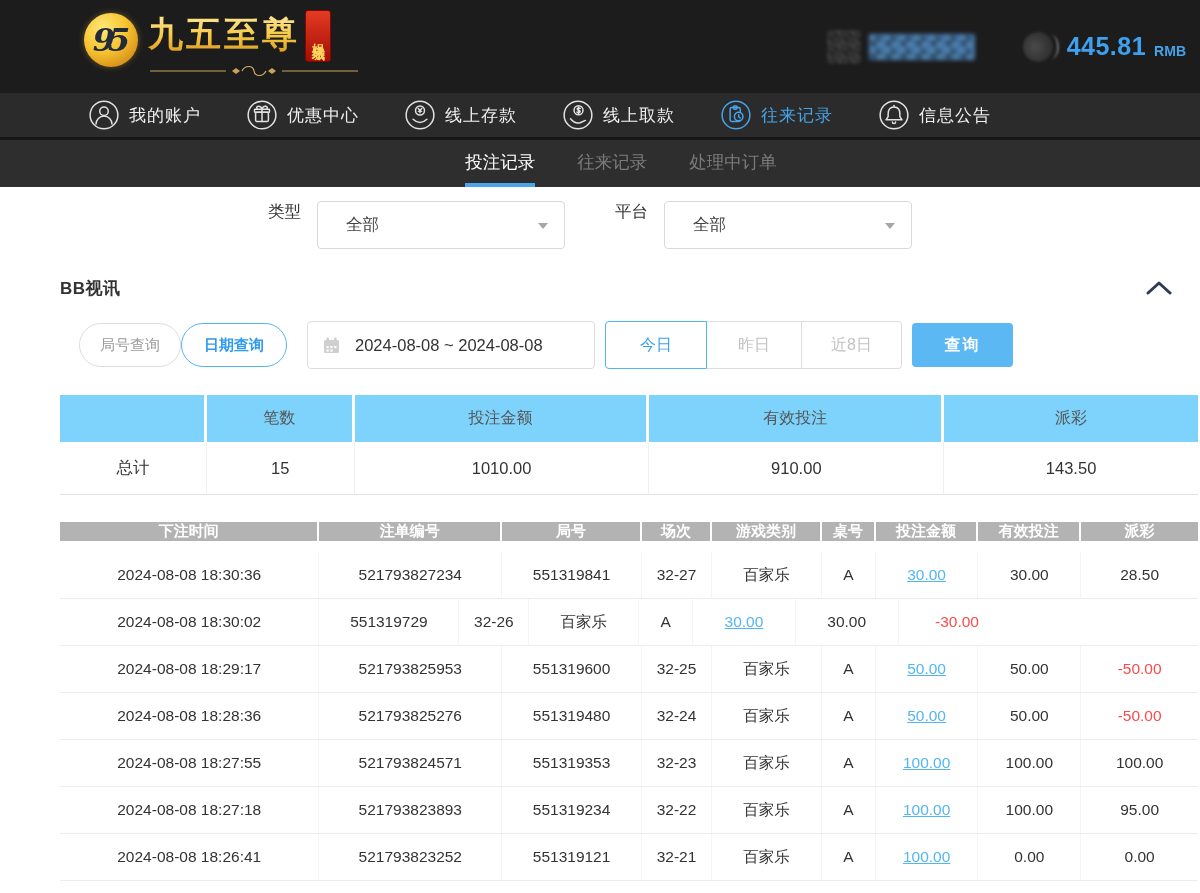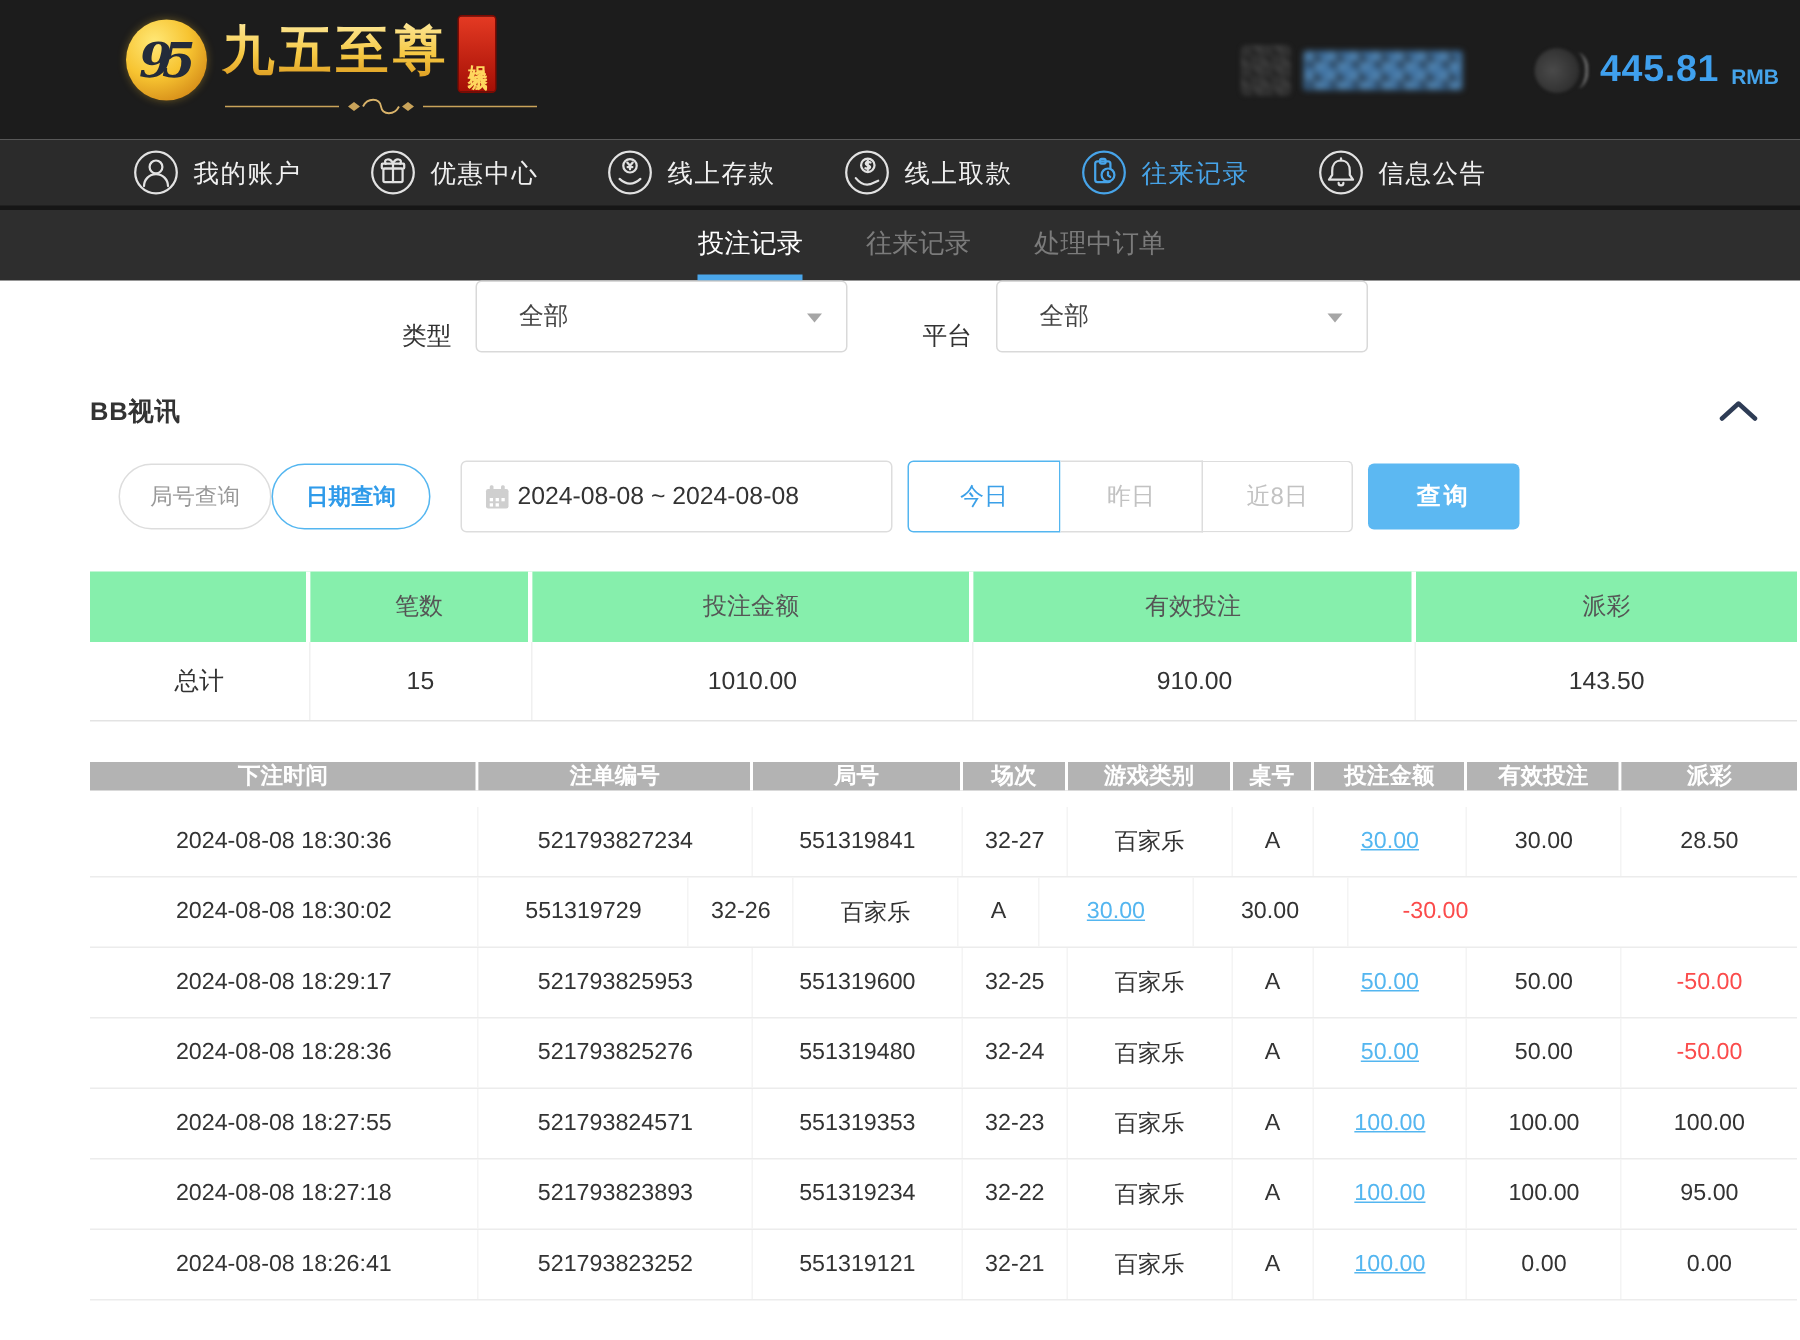--- a/index.html
+++ b/index.html
@@ -56,53 +56,53 @@
   
   .subnav { height: 47px; background: #2e2e2e; display: flex; justify-content: center; gap: 42px;
     padding-left: 42px; }
   .subtab { height: 47px; display: flex; align-items: center; font-size: 17.5px; color: #7b7b7b;
     border-bottom: 4px solid transparent; cursor: pointer; }
   .subtab.active { color: #ffffff; border-bottom-color: #4aa6ea; }
 
   
   .content { padding: 0 2px 0 60px; }
 
-  .filter-row { display: flex; align-items: flex-end; height: 48px; padding-left: 208px; }
+  .filter-row { display: flex; align-items: flex-start; margin-top: 14px; height: 48px; padding-left: 208px; }
   .flabel { font-size: 16.5px; color: #333; }
   .select { width: 248px; height: 48px; border: 1px solid #d9d9d9; border-radius: 4px;
     display: flex; align-items: center; padding: 0 28px; margin-left: 16px; cursor: pointer;
     font-size: 16.5px; color: #444; position: relative; background: #fff; }
   .caret { position: absolute; right: 16px; top: 21px; width: 0; height: 0;
     border-left: 5px solid transparent; border-right: 5px solid transparent; border-top: 6px solid #a6a6a6; }
   .flabel.plat { margin-left: 50px; }
 
   .section-head { display: flex; align-items: center; justify-content: space-between; margin-top: 31px; height: 16px; }
   .section-head h2 { font-size: 17px; color: #333; font-weight: bold; letter-spacing: .5px; }
   .chev { margin-right: 26px; cursor: pointer; }
 
   .query-row { display: flex; align-items: center; margin-top: 25px; height: 48px; }
   .pill { height: 44px; border-radius: 22px; background: #fff; font-size: 15px; cursor: pointer; }
   .pill-date { width: 106px; border: 1px solid #54b6f0; color: #2f9bea; font-weight: bold; }
   .pill-round { width: 102px; margin-left: 19px; border: 1px solid #ddd; color: #999; }
   .date-input { width: 288px; height: 48px; margin-left: 20px; border: 1px solid #ddd; border-radius: 4px;
-    display: flex; align-items: center; padding: 0 14px; gap: 4px; cursor: pointer; }
+    display: flex; align-items: center; padding: 0 14px; gap: 14px; cursor: pointer; }
   .date-input span { font-size: 16.5px; color: #333; }
   .segmented { display: flex; margin-left: 10px; height: 48px; }
   .seg { height: 48px; background: #fff; border: 1px solid #ddd; font-size: 16px; color: #c2c2c2; cursor: pointer; }
   .seg.first { width: 102px; border-radius: 4px 0 0 4px; }
   .seg.mid { width: 95px; border-left: none; }
   .seg.last { width: 100px; border-left: none; border-radius: 0 4px 4px 0; }
   .seg.active { border: 1px solid #54b6f0; color: #3ba0e8; }
   .search-btn { width: 101px; height: 44px; margin-left: 10px; border: none; border-radius: 4px;
     background: #5cb8f2; color: #fff; font-size: 16px; font-weight: bold; letter-spacing: 2px; cursor: pointer; }
 
   
   .summary-table { margin-top: 26px; }
   .sum-head { display: flex; height: 47px; }
-  .sum-head .cell { background: #86efac; display: flex; align-items: center; justify-content: center;
+  .sum-head .cell { background: #7dd3fc; display: flex; align-items: center; justify-content: center;
     font-size: 16px; color: #555; }
   .sum-head .cell:not(:last-child) { border-right: 3px solid #fff; }
   .sum-row { display: flex; height: 53px; border-bottom: 1px solid #e3e3e3; }
   .sum-row .cell { display: flex; align-items: center; justify-content: center;
     font-size: 16.5px; color: #333; }
   .sum-row .cell:not(:last-child) { border-right: 1px solid #f0f0f0; }
   .s0 { width: 12.9%; } .s1 { width: 13.0%; } .s2 { width: 25.9%; } .s3 { width: 25.9%; } .s4 { width: 22.3%; }
 
   
   .bet-table { margin-top: 15px; }

